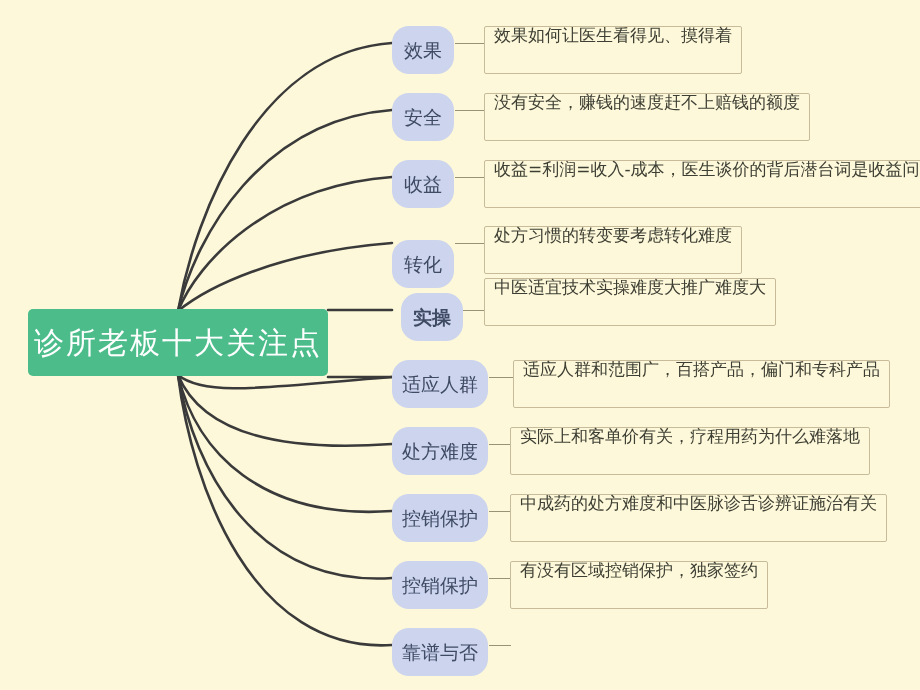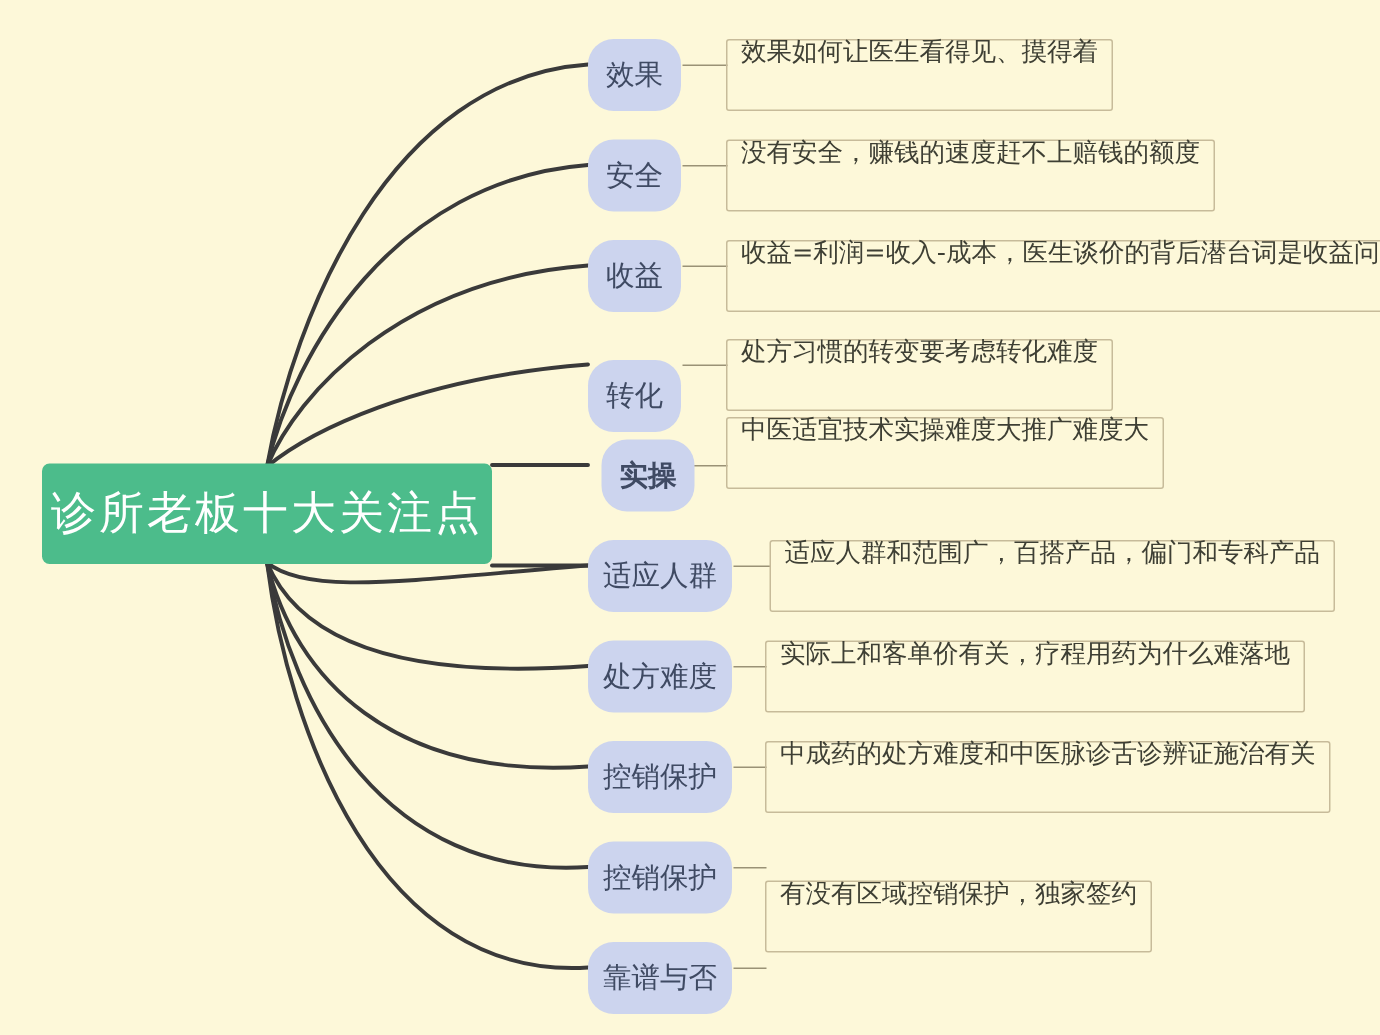--- a/index.html
+++ b/index.html
@@ -177,21 +177,21 @@
     <span class="topic-label">控销保护</span>
   </div>
   <div class="detail-box" style="left:510px; top:494px;">
     <span class="detail-label">中成药的处方难度和中医脉诊舌诊辨证施治有关</span>
   </div>
 
   <div class="connector-thin" style="left:489px; top:578px; width:22px;"></div>
   <div class="topic-pill" style="left:392px; top:561px; width:96px;">
     <span class="topic-label">控销保护</span>
   </div>
-  <div class="detail-box" style="left:510px; top:561px;margin-top:26px;">
+  <div class="detail-box" style="left:510px; top:561px;">
     <span class="detail-label">有没有区域控销保护，独家签约</span>
   </div>
 
   <div class="connector-thin" style="left:489px; top:645px; width:22px;"></div>
   <div class="topic-pill" style="left:392px; top:628px; width:96px;">
     <span class="topic-label">靠谱与否</span>
   </div>
 
 </div>
 

